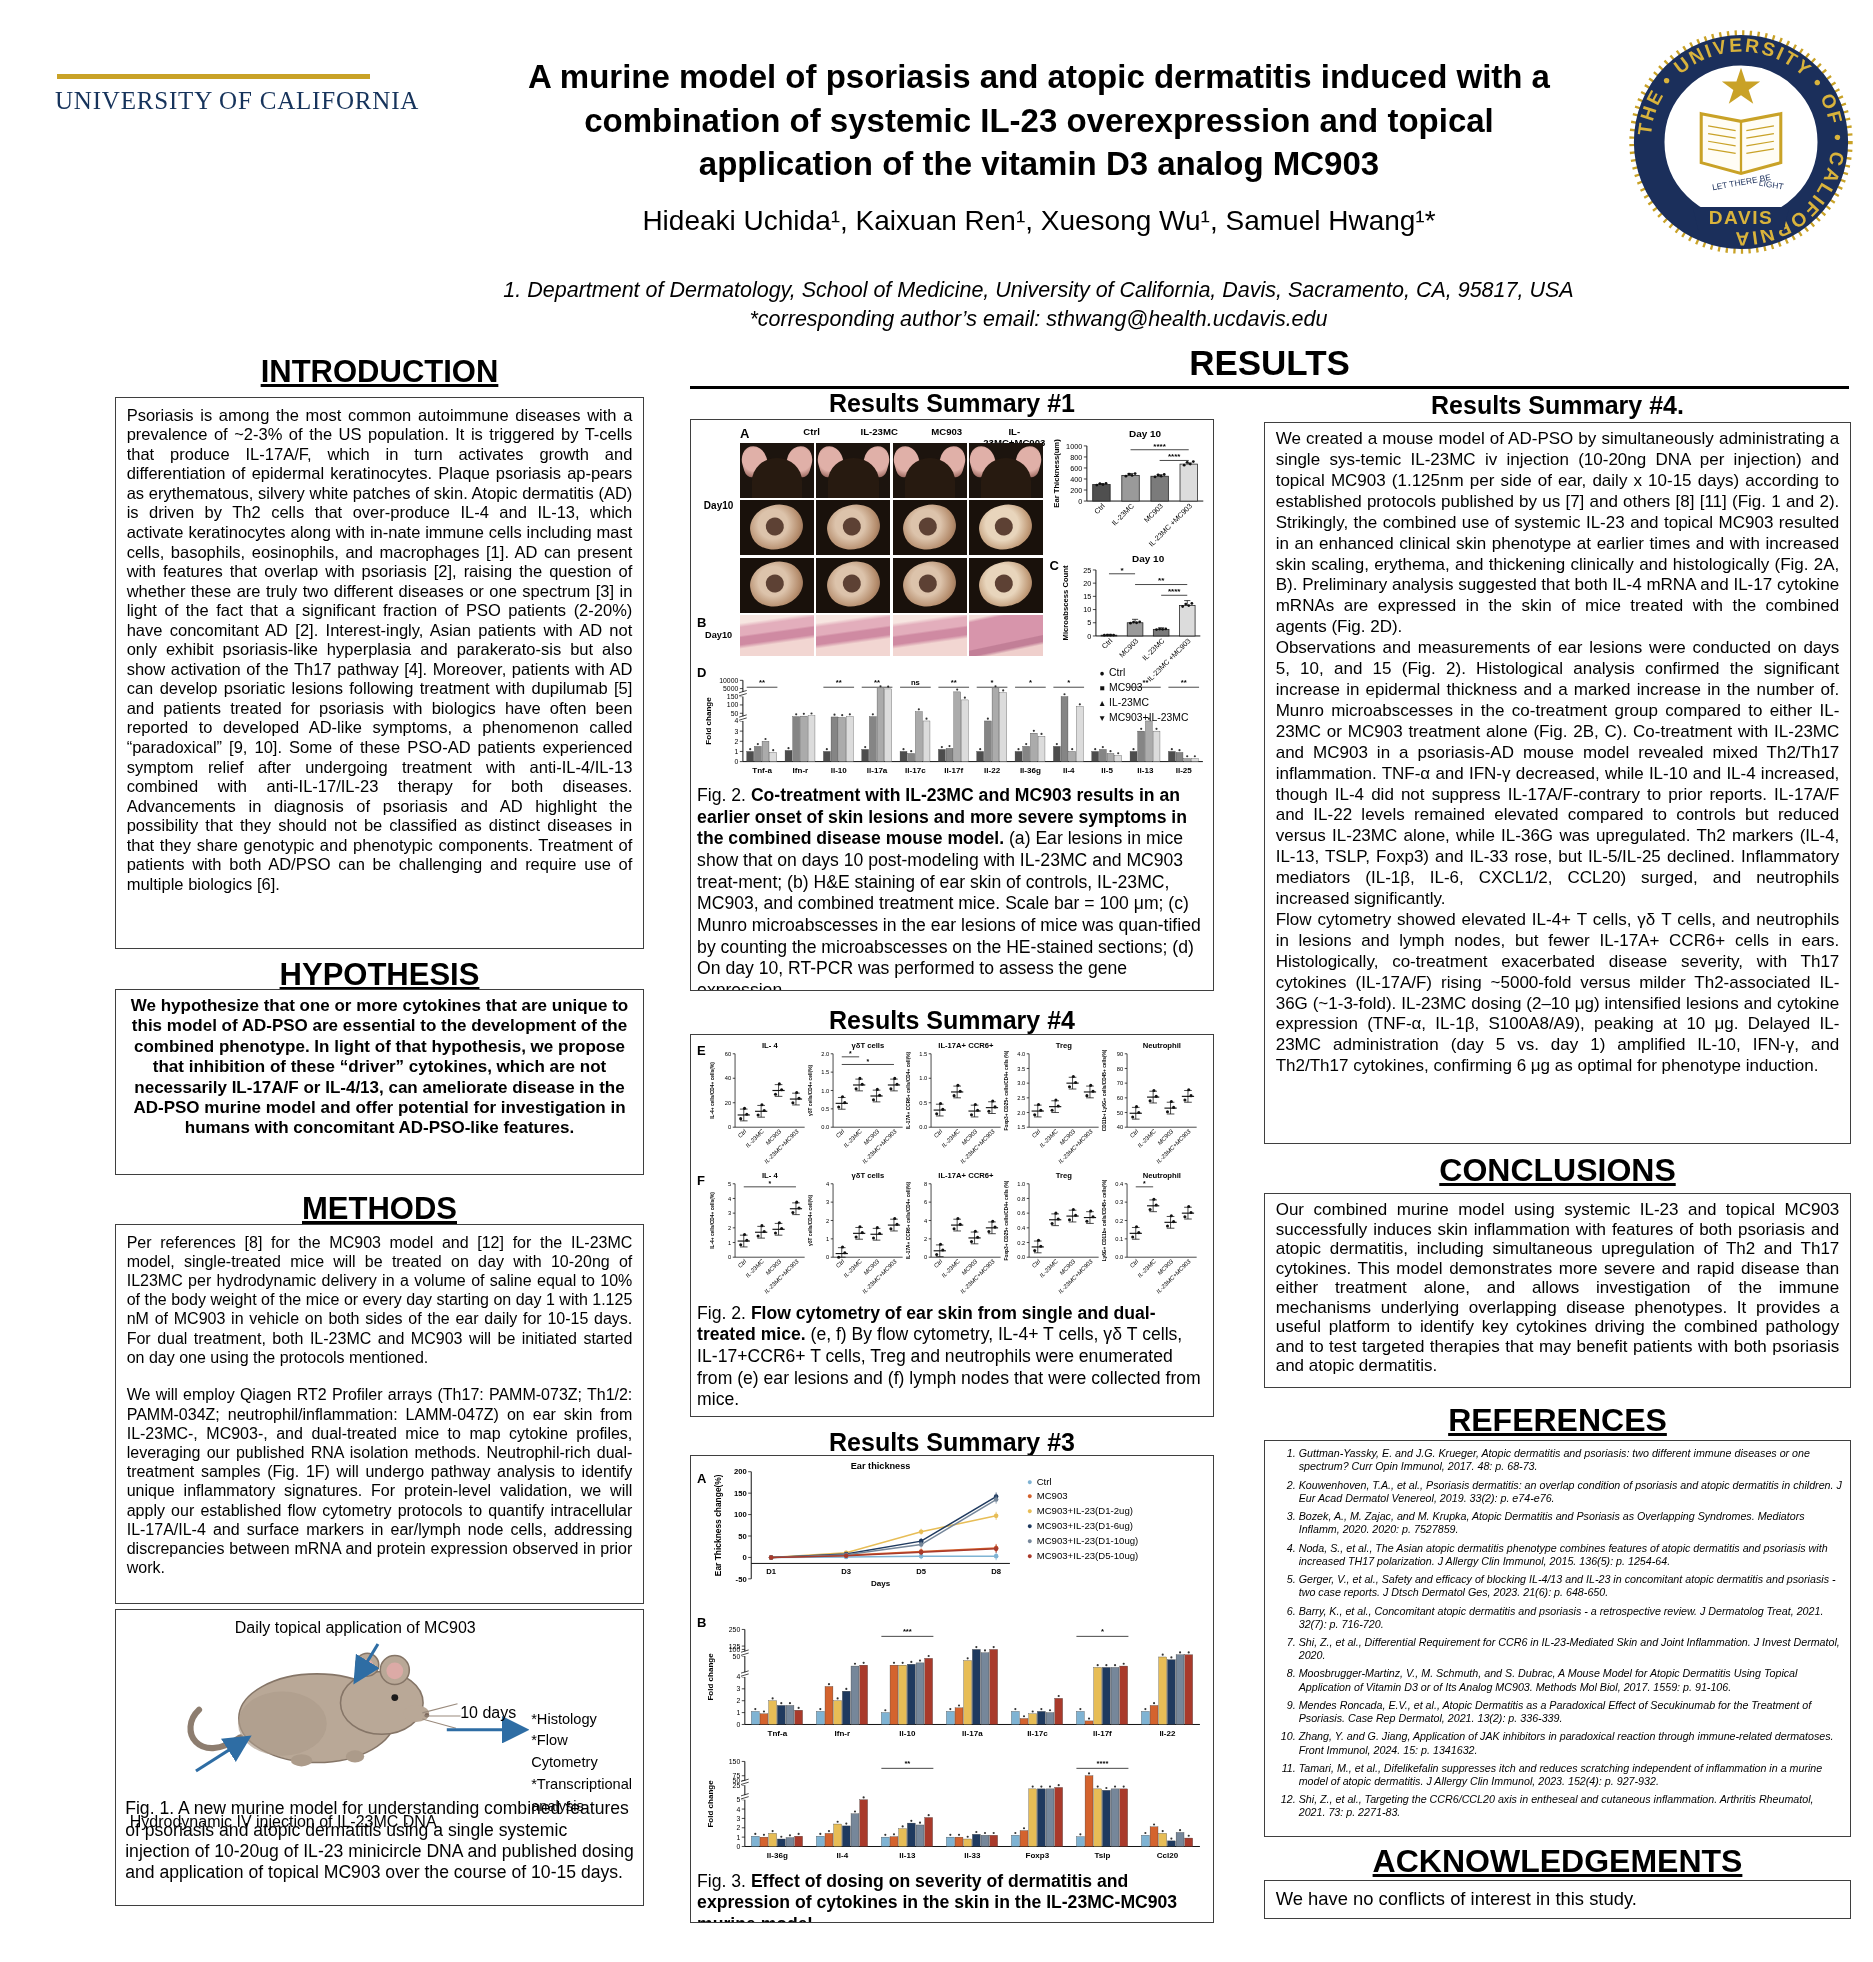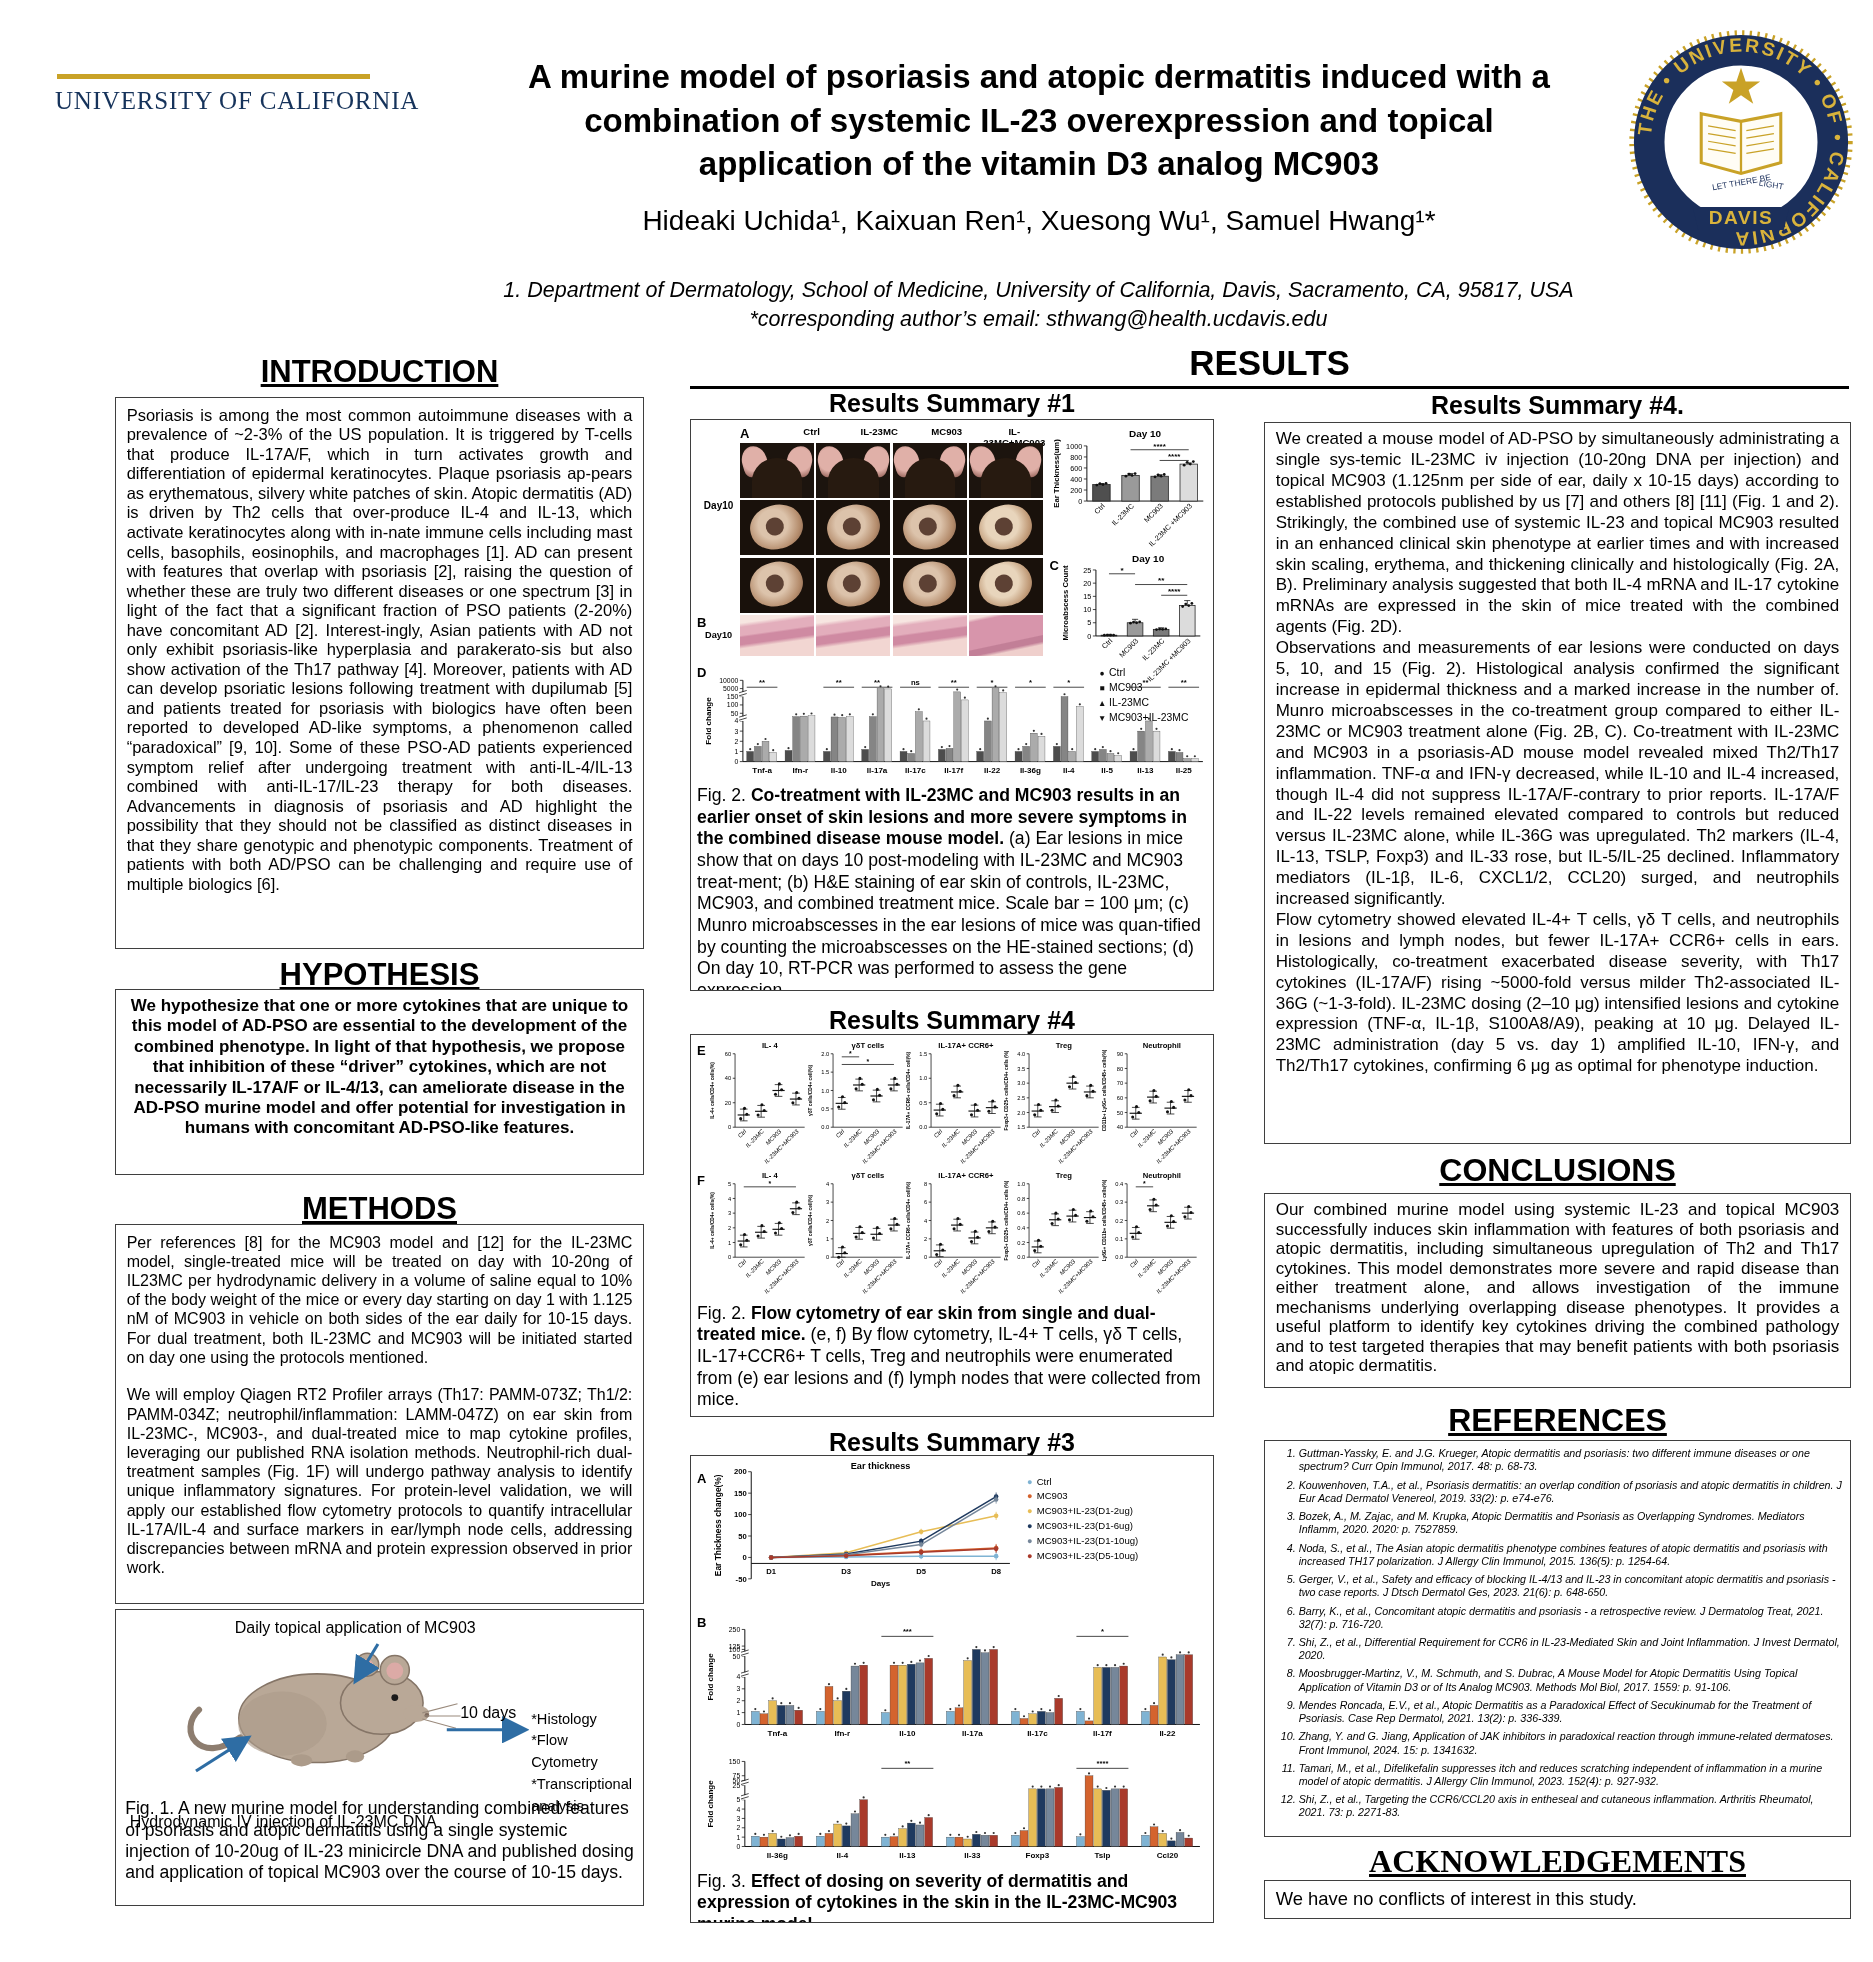--- a/index.html
+++ b/index.html
@@ -50,21 +50,21 @@
   #rs3-box{left:690px;top:1455px;width:524px;height:468px;padding:4.6px 6.1px;}
   
   #rs4-head{left:1264px;top:391px;width:587px;font-size:25px;}
   #rs4-box{left:1264px;top:422px;width:587px;height:722px;padding:6.1px 10.7px;font-size:17px;line-height:1.23;}
   #conc-head{left:1264px;top:1152px;width:587px;font-size:32px;}
   #conc-box{left:1264px;top:1193px;width:587px;height:195px;padding:6.1px 10.7px;font-size:17px;line-height:1.15;}
   #refs-head{left:1264px;top:1402px;width:587px;font-size:32px;}
   #refs-box{left:1264px;top:1440px;width:587px;height:397px;padding:6.1px 7.7px;font-size:10.7px;line-height:1.22;}
   #refs-box ol{margin:0;padding-left:26px;}
   #refs-box li{margin-bottom:5.4px;font-style:italic;}
-  #ack-head{left:1264px;top:1843px;width:587px;font-size:32px;font-family:Liberation Serif, serif;}
+  #ack-head{left:1264px;top:1843px;width:587px;font-size:32px;}
   #ack-box{left:1264px;top:1880px;width:587px;height:39px;padding:7px 10.7px;font-size:18.4px;}
   
   .pl{font-weight:bold;font-size:13px;}
   .rs1-top{display:flex;height:239px;}
   .rs1-left{width:351px;}
   .rs1-right{width:159px;margin-left:1.5px;}
   .pg-h{display:flex;height:17px;margin-left:43px;}
   .pg-col{width:77px;text-align:center;font-weight:bold;font-size:9.6px;}
   .pg-row{display:flex;margin-bottom:2.3px;}
   .pg-gut{width:43px;font-weight:bold;font-size:10px;display:flex;align-items:center;justify-content:flex-start;flex-direction:column;}

